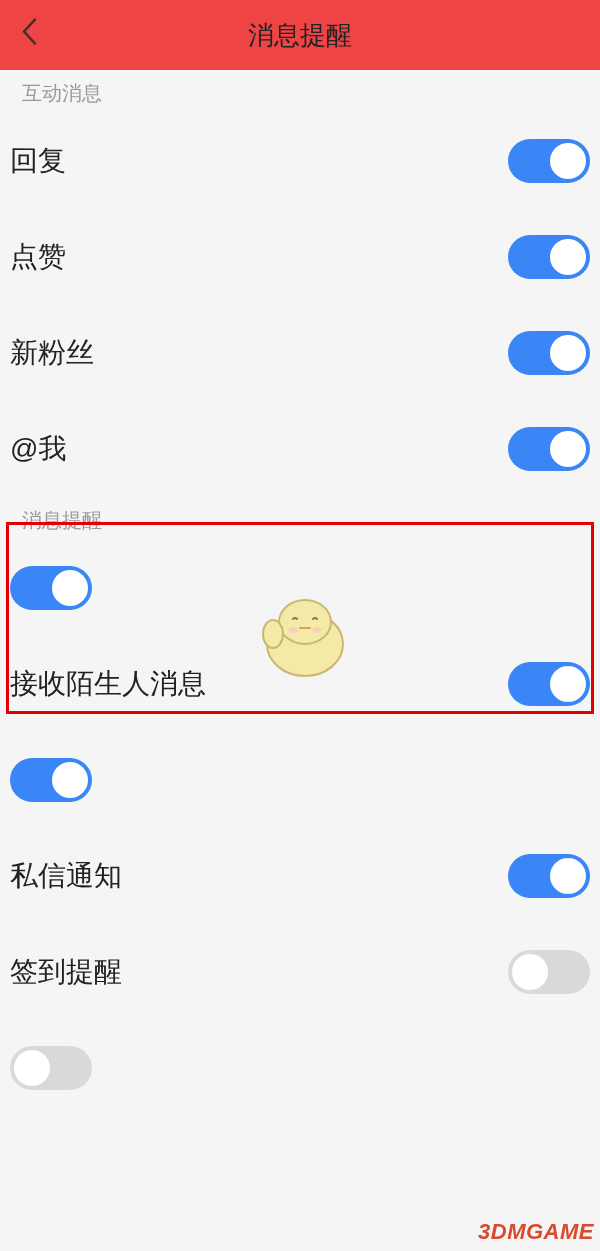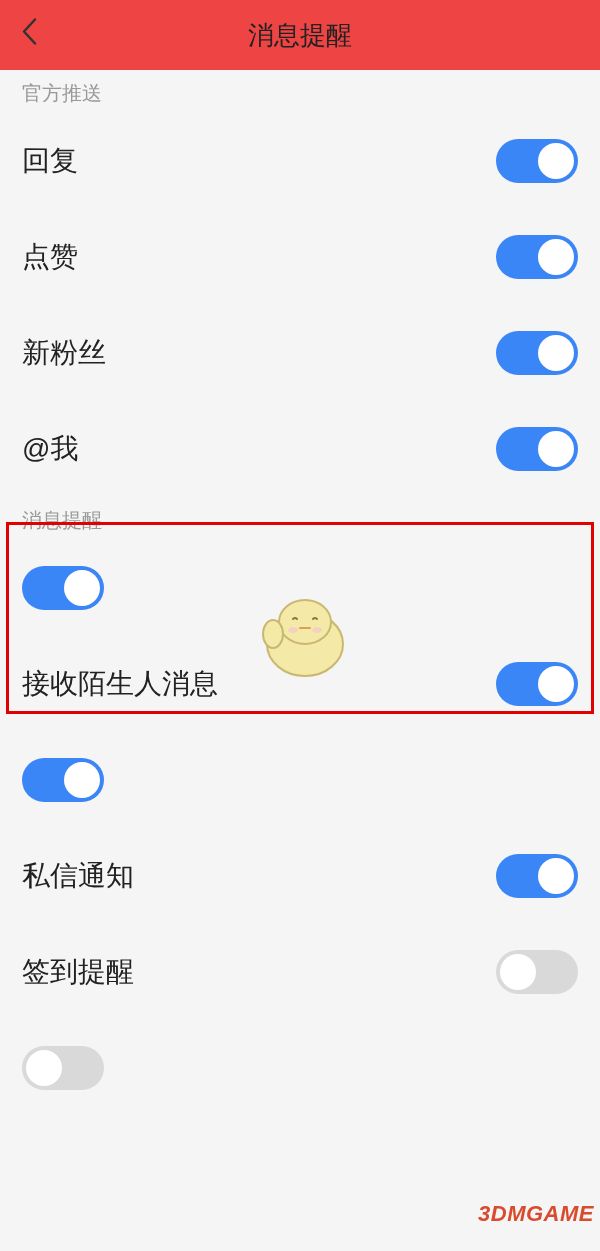--- a/index.html
+++ b/index.html
@@ -37,21 +37,21 @@
   .section-header {
     padding: 10px 22px 6px 22px;
     font-size: 20px;
     color: #999;
   }
   .row {
     height: 96px;
     display: flex;
     align-items: center;
     justify-content: space-between;
-    padding: 0 22px;
+    padding: 0 10px;
   }
   .row-label {
     font-size: 28px;
     color: #222;
   }
   .toggle {
     width: 82px;
     height: 44px;
     border-radius: 22px;
     position: relative;
@@ -75,21 +75,21 @@
     left: 6px;
     right: 6px;
     top: 522px;
     height: 192px;
     border: 3px solid #e20000;
     pointer-events: none;
   }
   .watermark {
     position: absolute;
     right: 6px;
-    bottom: 24px;
+    bottom: 6px;
     font-size: 22px;
     font-weight: bold;
     font-style: italic;
     color: #d94b2e;
     letter-spacing: 0.5px;
   }
   .mascot {
     position: absolute;
     left: 245px;
     top: 584px;
@@ -103,21 +103,21 @@
 
 <div class="header">
   <div class="back-btn">
     <svg width="18" height="30" viewBox="0 0 18 30">
       <path d="M 15 3 L 4 15 L 15 27" stroke="#333" stroke-width="2.5" fill="none" stroke-linecap="round" stroke-linejoin="round"></path>
     </svg>
   </div>
   <div class="title">消息提醒</div>
 </div>
 
-<div class="section-header">官方推送</div>
+<div class="section-header">互动消息</div>
 
 <div class="row">
   <span class="row-label">回复</span>
   <div class="toggle on">
       <div class="knob"></div>
     </div>
 </div>
 <div class="row">
   <span class="row-label">点赞</span>
   <div class="toggle on">

